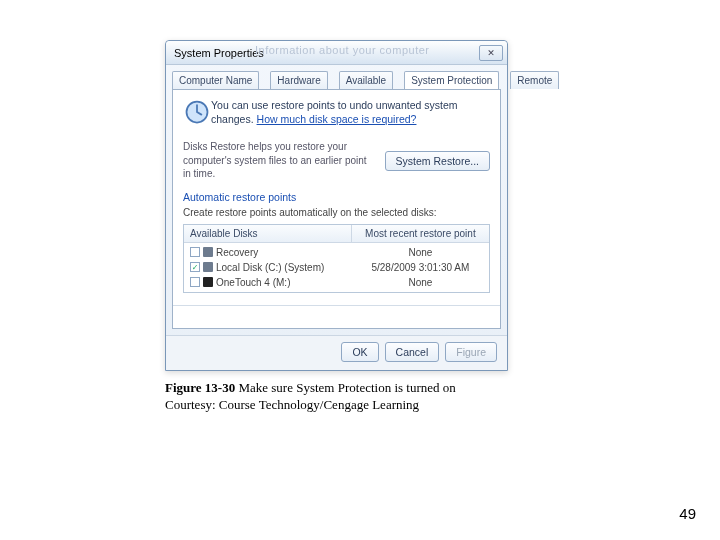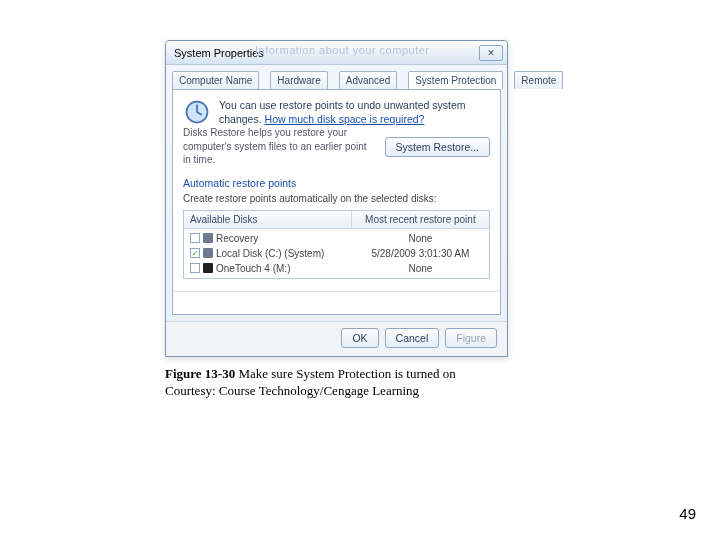--- a/index.html
+++ b/index.html
@@ -6,21 +6,21 @@
   body { font-family: "Segoe UI", Tahoma, sans-serif; font-size: 11px; background: #fff; width: 720px; height: 540px; position: relative; }
   .page { position: absolute; left: 165px; top: 40px; width: 390px; }
   .dialog { width: 343px; border: 1px solid #7a97b8; border-radius: 4px 4px 0 0; background: linear-gradient(#f3f7fc,#e8eff7); box-shadow: 0 2px 6px rgba(0,0,0,0.15); }
   .titlebar { height: 24px; background: linear-gradient(#fdfefe,#d7e4f2); border-bottom: 1px solid #b8c8da; display: flex; align-items: center; justify-content: space-between; padding: 0 4px 0 8px; border-radius: 4px 4px 0 0;}
   .close-btn { width: 24px; height: 16px; border: 1px solid #8fa7c4; border-radius: 2px; background: linear-gradient(#f5f9fc,#dbe6f2); color: #445; font-size: 9px; display: flex; align-items: center; justify-content: center; }
   .ghost-text { position:absolute; left:90px; top:4px; color:#b8c4d5; font-size:11px; letter-spacing:0.5px; pointer-events:none;}
   .tabs { display: flex; margin: 6px 6px 0 6px; gap: 12px; }
   .tab { border: 1px solid #9fb2c9; border-bottom: none; background: linear-gradient(#fafcfe,#e9f0f8); padding: 3px 6px; font-size: 10px; color: #3a4a66; border-radius: 2px 2px 0 0; margin-right: -1px; cursor: pointer; white-space:nowrap;}
   .tab.active { background: #fff; position: relative; z-index: 2; font-weight: normal; }
   .tab-panel { margin: 0 6px 6px 6px; background: #fff; border: 1px solid #9fb2c9; padding: 8px 10px 10px 10px; }
-  .info-row { display: flex; gap: 8px; }
+  .info-row { display: flex; margin-bottom: 14px; }
   .shield-icon { width: 28px; height: 28px; flex-shrink:0; }
   .info-text { color: #2b3d5b; font-size: 10.5px; line-height: 1.35; }
   .info-text a { color: #1a4fb3; text-decoration: underline; }
   .restore-row { display: flex; justify-content: space-between; align-items: center; margin-bottom: 10px; gap:8px; }
   .restore-text { color: #556; font-size: 10px; line-height: 1.35; flex:1; }
   .win-btn { border: 1px solid #8fa7c4; border-radius: 3px; background: linear-gradient(#fcfdff,#e6eef7); padding: 3px 10px; font-size: 10.5px; color: #2b3d5b; cursor: pointer; white-space:nowrap;}
   .win-btn.disabled { color: #9aa6b5; }
   .group-label { color: #1a4fb3; font-size: 10.5px; margin-bottom: 4px; }
   .group-sub { color: #444; font-size: 10px; margin-bottom: 6px; }
   .disk-table { border: 1px solid #b8c8da; background: #fff; }
@@ -50,21 +50,21 @@
       <span>System Properties</span>
       <span class="ghost-text">Information about your computer</span>
       <div class="close-btn">
           <span>✕</span>
         </div>
     </div>
 
     <div class="tabs">
       <div class="tab">Computer Name</div>
       <div class="tab">Hardware</div>
-      <div class="tab">Advanced</div>
+      <div class="tab">Available</div>
       <div class="tab active">System Protection</div>
       <div class="tab">Remote</div>
     </div>
 
     <div class="tab-panel">
       <div class="info-row">
         <svg class="shield-icon" viewBox="0 0 32 32">
             <circle cx="16" cy="16" r="12" fill="#cfe4fb" stroke="#4a78b5" stroke-width="2"></circle>
             <path d="M16 8 v8 l5 3" stroke="#4a78b5" stroke-width="2" fill="none" stroke-linecap="round"></path>
           </svg>

